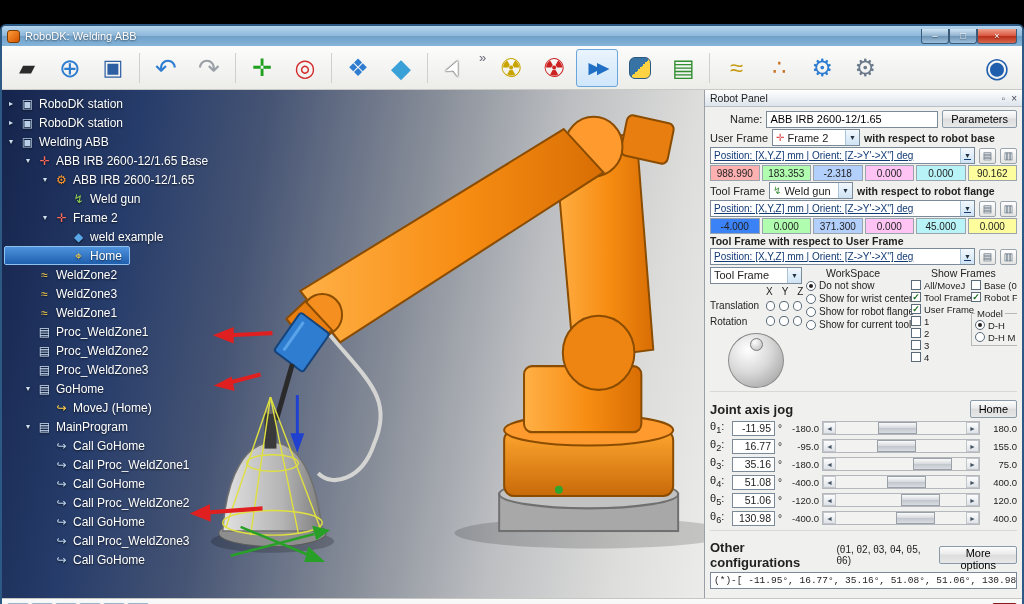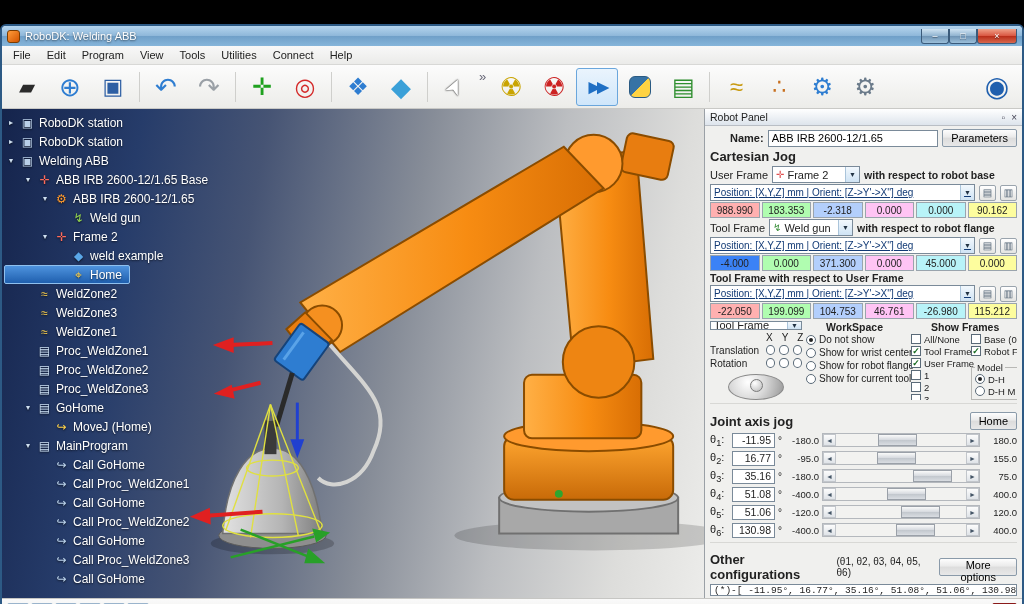--- a/index.html
+++ b/index.html
@@ -58,21 +58,21 @@
 
   
   .robot-panel { width:318px; flex:0 0 318px; background:#f0f0ee; border-left:1px solid #9aa0a6;
                  display:flex; flex-direction:column; overflow:hidden; }
   .panel-header { height:17px; flex:0 0 17px; display:flex; align-items:center; padding:0 5px;
                   background:linear-gradient(#ffffff,#dde4ec); border-bottom:1px solid #b9bec5; font-size:10.5px; }
   .ph-btns { margin-left:auto; display:flex; gap:6px; color:#445; font-size:10px; }
   .panel-body { flex:1; padding:3px 5px 2px 5px; display:flex; flex-direction:column; gap:1px; min-height:0; }
   .row { display:flex; align-items:center; gap:4px; }
   .grow { flex:1; }
-  .lbl-bold { font-weight:bold;padding-left:20px; }
+  .lbl-bold { font-weight:normal;padding-left:20px; }
   .h2 { font-size:13px; font-weight:bold; padding:1px 0; }
   .sect { border-top:1px solid #d8d8d5; margin-top:2px; padding-top:8px; }
   .btn { border:1px solid #8a9aa9; border-radius:2px; height:18px; padding:0 8px; font-size:11px;
          font-family:inherit; background:linear-gradient(#fdfdfd,#eaeaea 45%,#dcdcdc 50%,#e8e8e8); }
   input.text { border:1px solid #7a8a99; background:#fff; height:17px; font-size:11px; padding:0 3px;
                font-family:inherit; }
   .combo { border:1px solid #7a8a99; background:#fff; height:17px; display:flex; align-items:center;
            gap:3px; padding-left:3px; overflow:hidden; white-space:nowrap; }
   .combo .arrow { margin-left:auto; width:14px; height:100%; flex:0 0 14px; display:flex; align-items:center;
                   justify-content:center; font-size:7px; color:#234;
@@ -160,30 +160,20 @@
   <div class="titlebar">
     <div class="app-icon"></div>
     <span class="title-text">RoboDK: Welding ABB</span>
     <div class="win-buttons">
       <div class="wbtn">–</div>
       <div class="wbtn">□</div>
       <div class="wbtn close">×</div>
     </div>
   </div>
 
-  <div class="menubar">
-      <div class="menu-item">File</div>
-      <div class="menu-item">Edit</div>
-      <div class="menu-item">Program</div>
-      <div class="menu-item">View</div>
-      <div class="menu-item">Tools</div>
-      <div class="menu-item">Utilities</div>
-      <div class="menu-item">Connect</div>
-      <div class="menu-item">Help</div>
-    </div>
 
   <div class="toolbar">
       <div class="tbtn">
         <span class="tbi" style="color: rgb(43, 43, 43); font-size: 21px;">▰</span>
       </div>
       <div class="tbtn">
         <span class="tbi" style="color: rgb(46, 125, 209); font-size: 26px;">⊕</span>
       </div>
       <div class="tbtn">
         <span class="tbi" style="color: rgb(46, 95, 163); font-size: 22px;">▣</span>
@@ -468,21 +458,20 @@
       </div>
 
       <div class="panel-body">
 
         <div class="row">
           <span class="lbl-bold">Name:</span>
           <input class="text grow" value="ABB IRB 2600-12/1.65" style="">
           <button class="btn">Parameters</button>
         </div>
 
-        <div class="h2">Cartesian Jog</div>
 
         <div class="row">
           <span>User Frame</span>
           <div class="combo" style="width:88px">
             <span class="combo-icon" style="color:#e05050">✛</span>
             <span>Frame 2</span>
             <span class="arrow">▼</span>
           </div>
           <span class="small-bold">with respect to robot base</span>
         </div>
@@ -534,28 +523,20 @@
         <div class="small-bold">Tool Frame with respect to User Frame</div>
 
         <div class="row">
           <div class="combo poshdr">
             <span>Position: [X,Y,Z] mm | Orient: [Z-&gt;Y'-&gt;X''] deg</span>
             <span class="arrow">▼</span>
           </div>
           <span class="mini-btn">▤</span>
           <span class="mini-btn">▥</span>
         </div>
-        <div class="poscells">
-            <div class="cell" style="background: rgb(255, 176, 176);">-22.050</div>
-            <div class="cell" style="background: rgb(176, 253, 176);">199.099</div>
-            <div class="cell" style="background: rgb(179, 207, 252);">104.753</div>
-            <div class="cell" style="background: rgb(255, 196, 244);">46.761</div>
-            <div class="cell" style="background: rgb(184, 243, 248);">-26.980</div>
-            <div class="cell" style="background: rgb(253, 253, 158);">115.212</div>
-          </div>
 
         <div class="mid">
           <div class="mid-col1">
             <div class="combo">
               <span>Tool Frame</span>
               <span class="arrow">▼</span>
             </div>
             <div class="xyz-row">
               <span>X</span>
               <span>Y</span>
@@ -599,21 +580,21 @@
                 </div>
               </div>
           </div>
 
           <div class="mid-col3">
             <div class="lbl-bold" style="font-size:10.5px">Show Frames</div>
             <div class="sf-cols">
               <div class="sf-left">
                   <div class="mini-row">
                     <span class="checkbox"></span>
-                    <span class="mini-lbl">All/None</span>
+                    <span class="mini-lbl">All/MoveJ</span>
                   </div>
                   <div class="mini-row">
                     <span class="checkbox on">✓</span>
                     <span class="mini-lbl">Tool Frame</span>
                   </div>
                   <div class="mini-row">
                     <span class="checkbox on">✓</span>
                     <span class="mini-lbl">User Frame</span>
                   </div>
                   <div class="mini-row">

